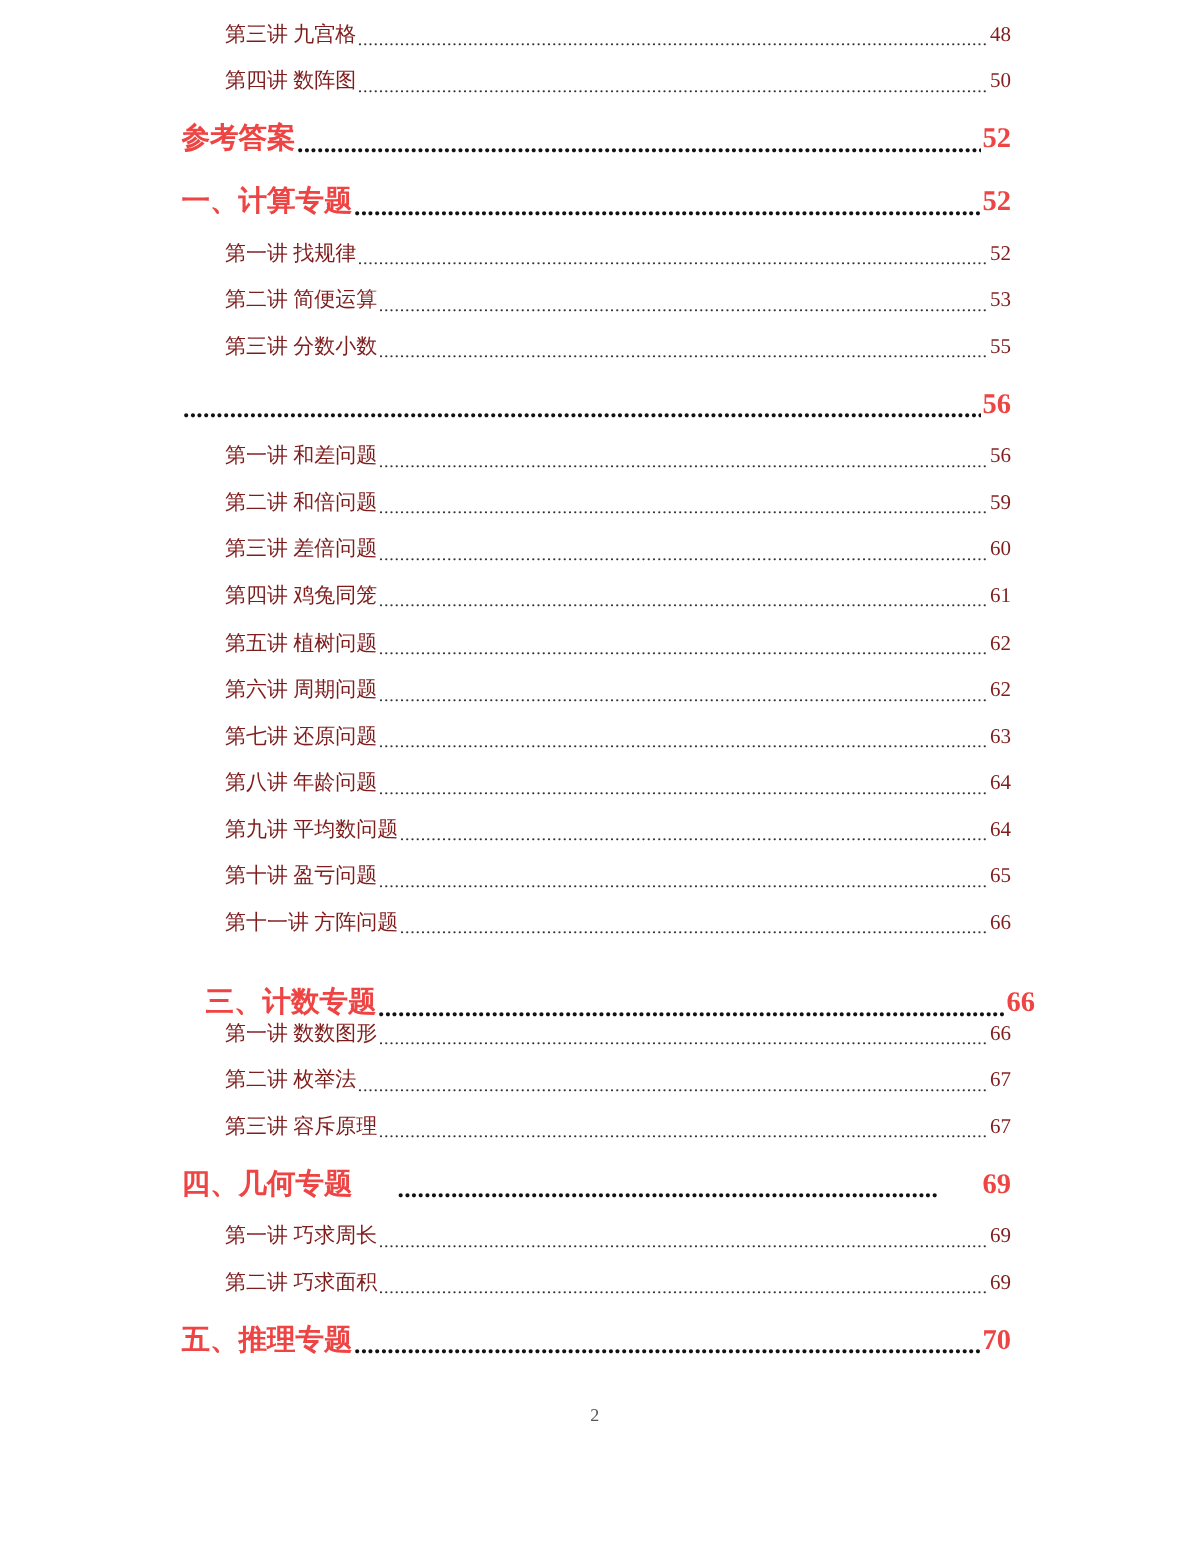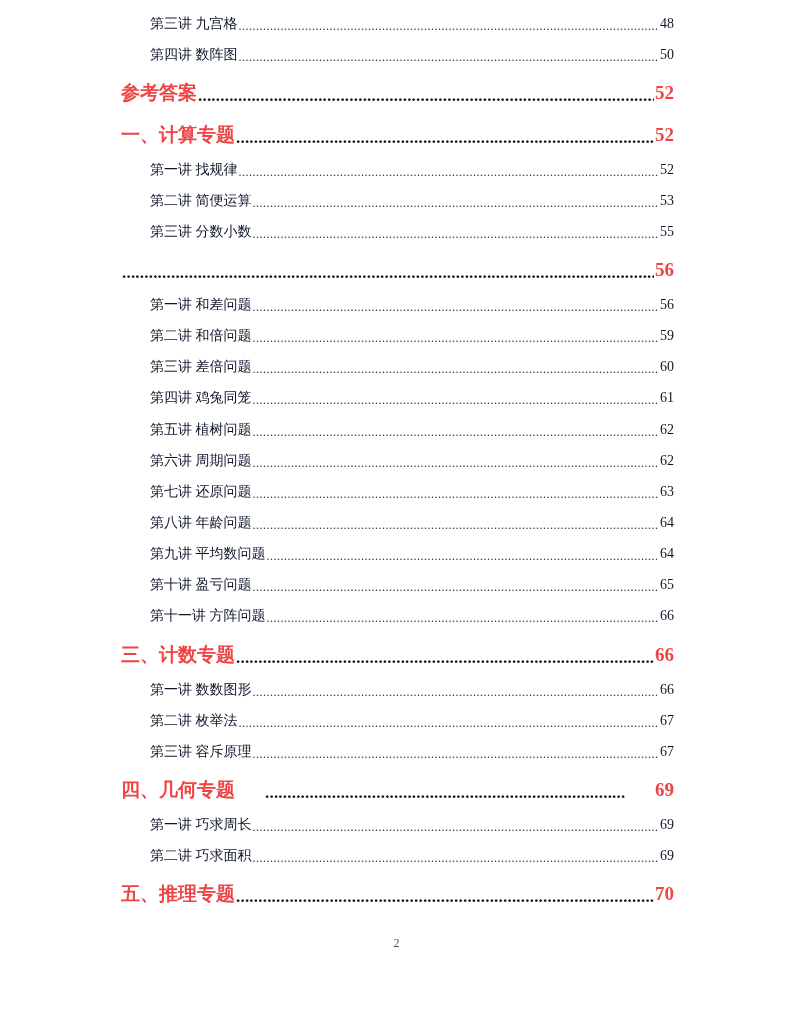--- a/index.html
+++ b/index.html
@@ -43,21 +43,21 @@
     white-space: nowrap;
     letter-spacing: 0.5px;
   }
   .row .page { flex: 0 0 auto; }
 
   .row.sub {
     left: 150px;
     width: 524px;
     height: 20px;
     font-size: 14px;
-    color: #0f172a;
+    color: #7f1d1d;
     line-height: 20px;
   }
   .row.sub .leader { height: 20px; }
   .row.sub .leader::after { font-size: 12px; line-height: 16px; color: #333; }
 
   .row.main {
     left: 121px;
     width: 553px;
     height: 28px;
     font-size: 19px;
@@ -170,21 +170,21 @@
   <div class="row sub" style="top: 575px;">
       <span class="title">第十讲  盈亏问题</span>
       <span class="leader"></span>
       <span class="page">65</span>
     </div>
   <div class="row sub" style="top: 606px;">
       <span class="title">第十一讲  方阵问题</span>
       <span class="leader"></span>
       <span class="page">66</span>
     </div>
-  <div class="row main" style="top: 641px;">
+  <div class="row main" style="top: 655px; margin-left: 16px;">
       <span class="title">三、计数专题</span>
       <span class="leader"></span>
       <span class="page">66</span>
     </div>
   <div class="row sub" style="top: 680px;">
       <span class="title">第一讲  数数图形</span>
       <span class="leader"></span>
       <span class="page">66</span>
     </div>
   <div class="row sub" style="top: 711px;">

